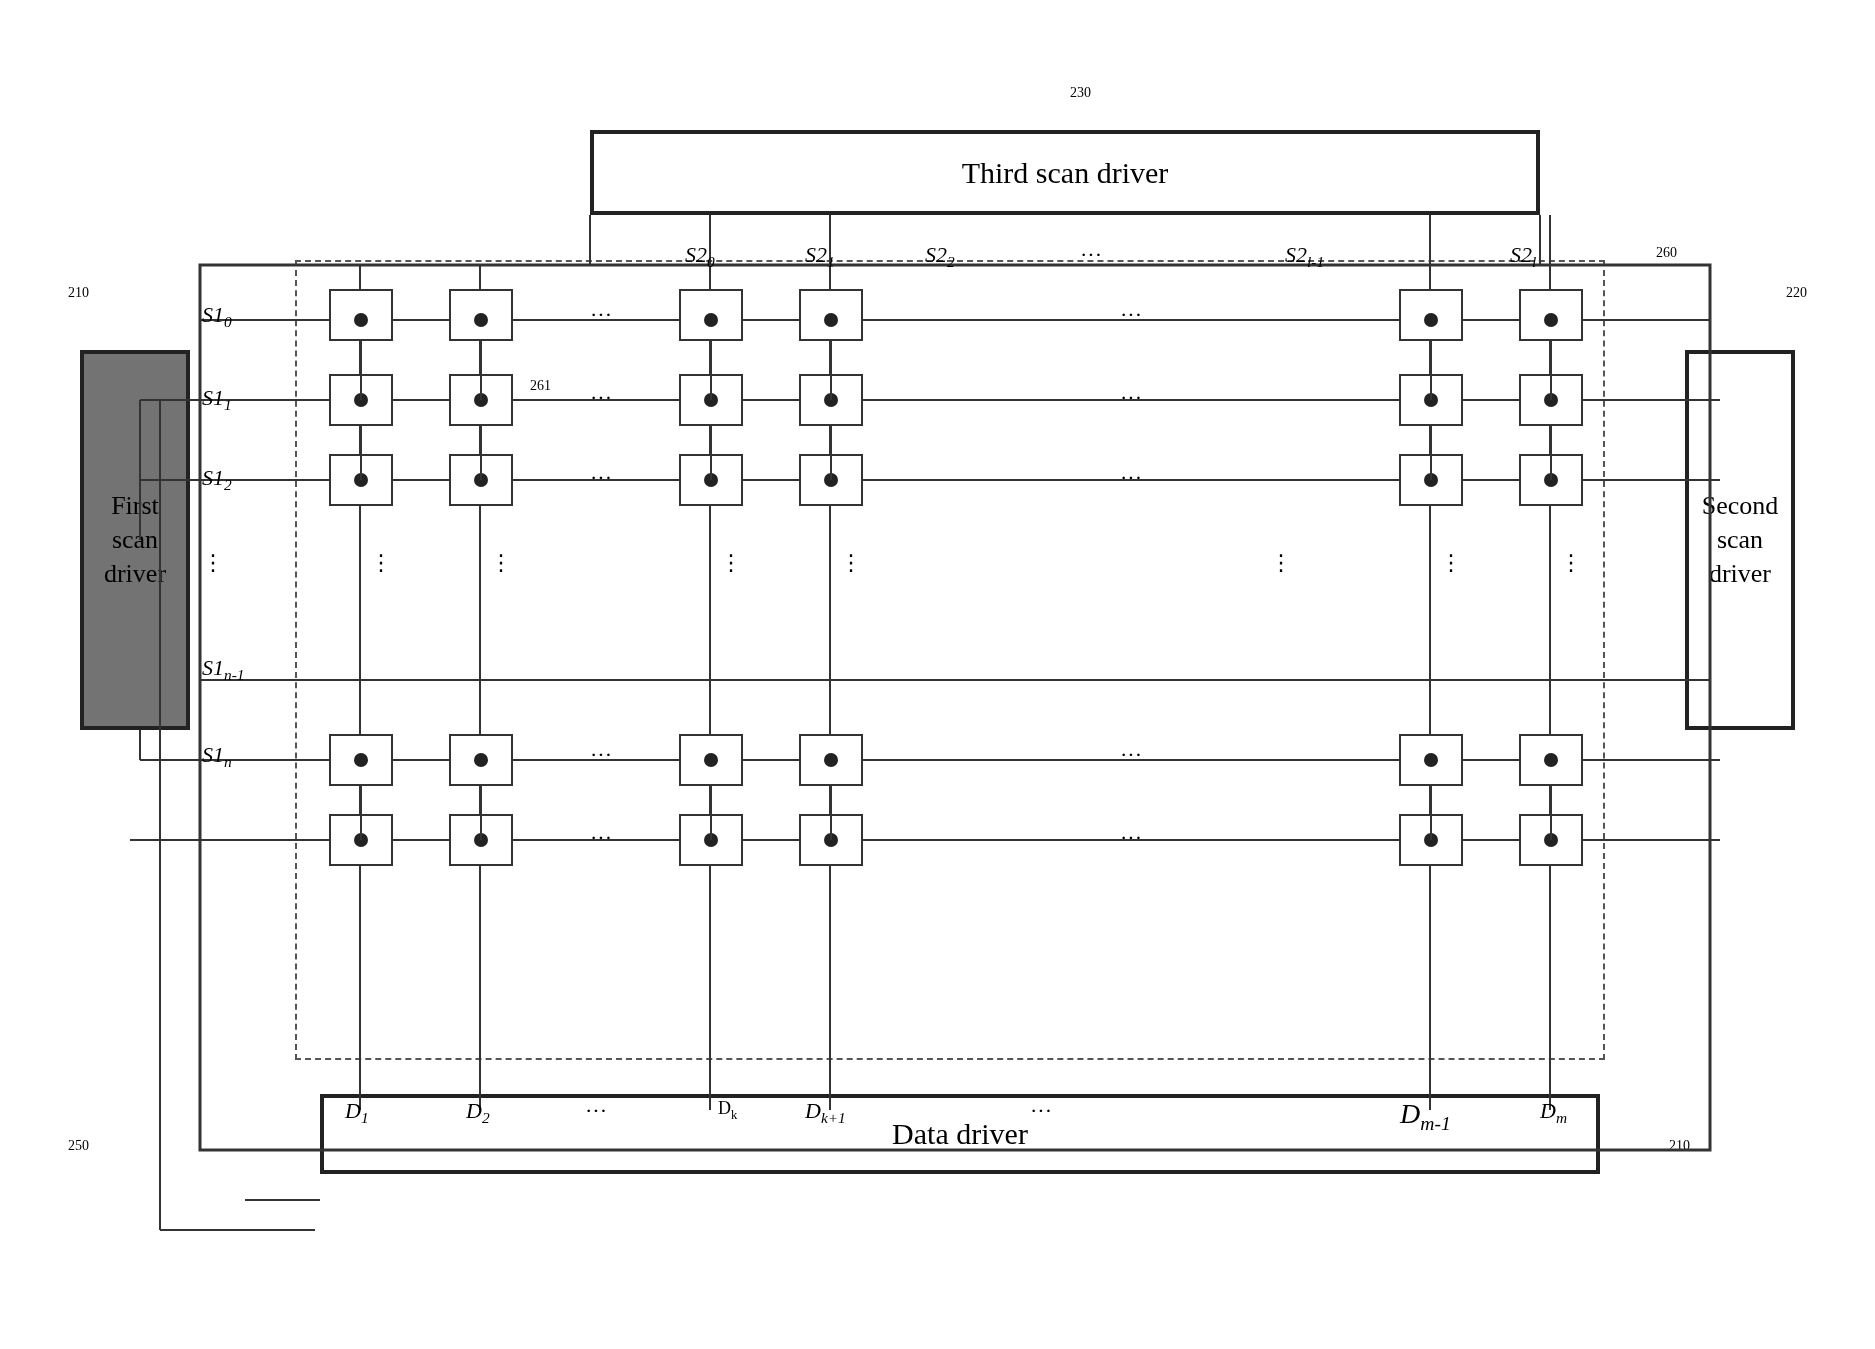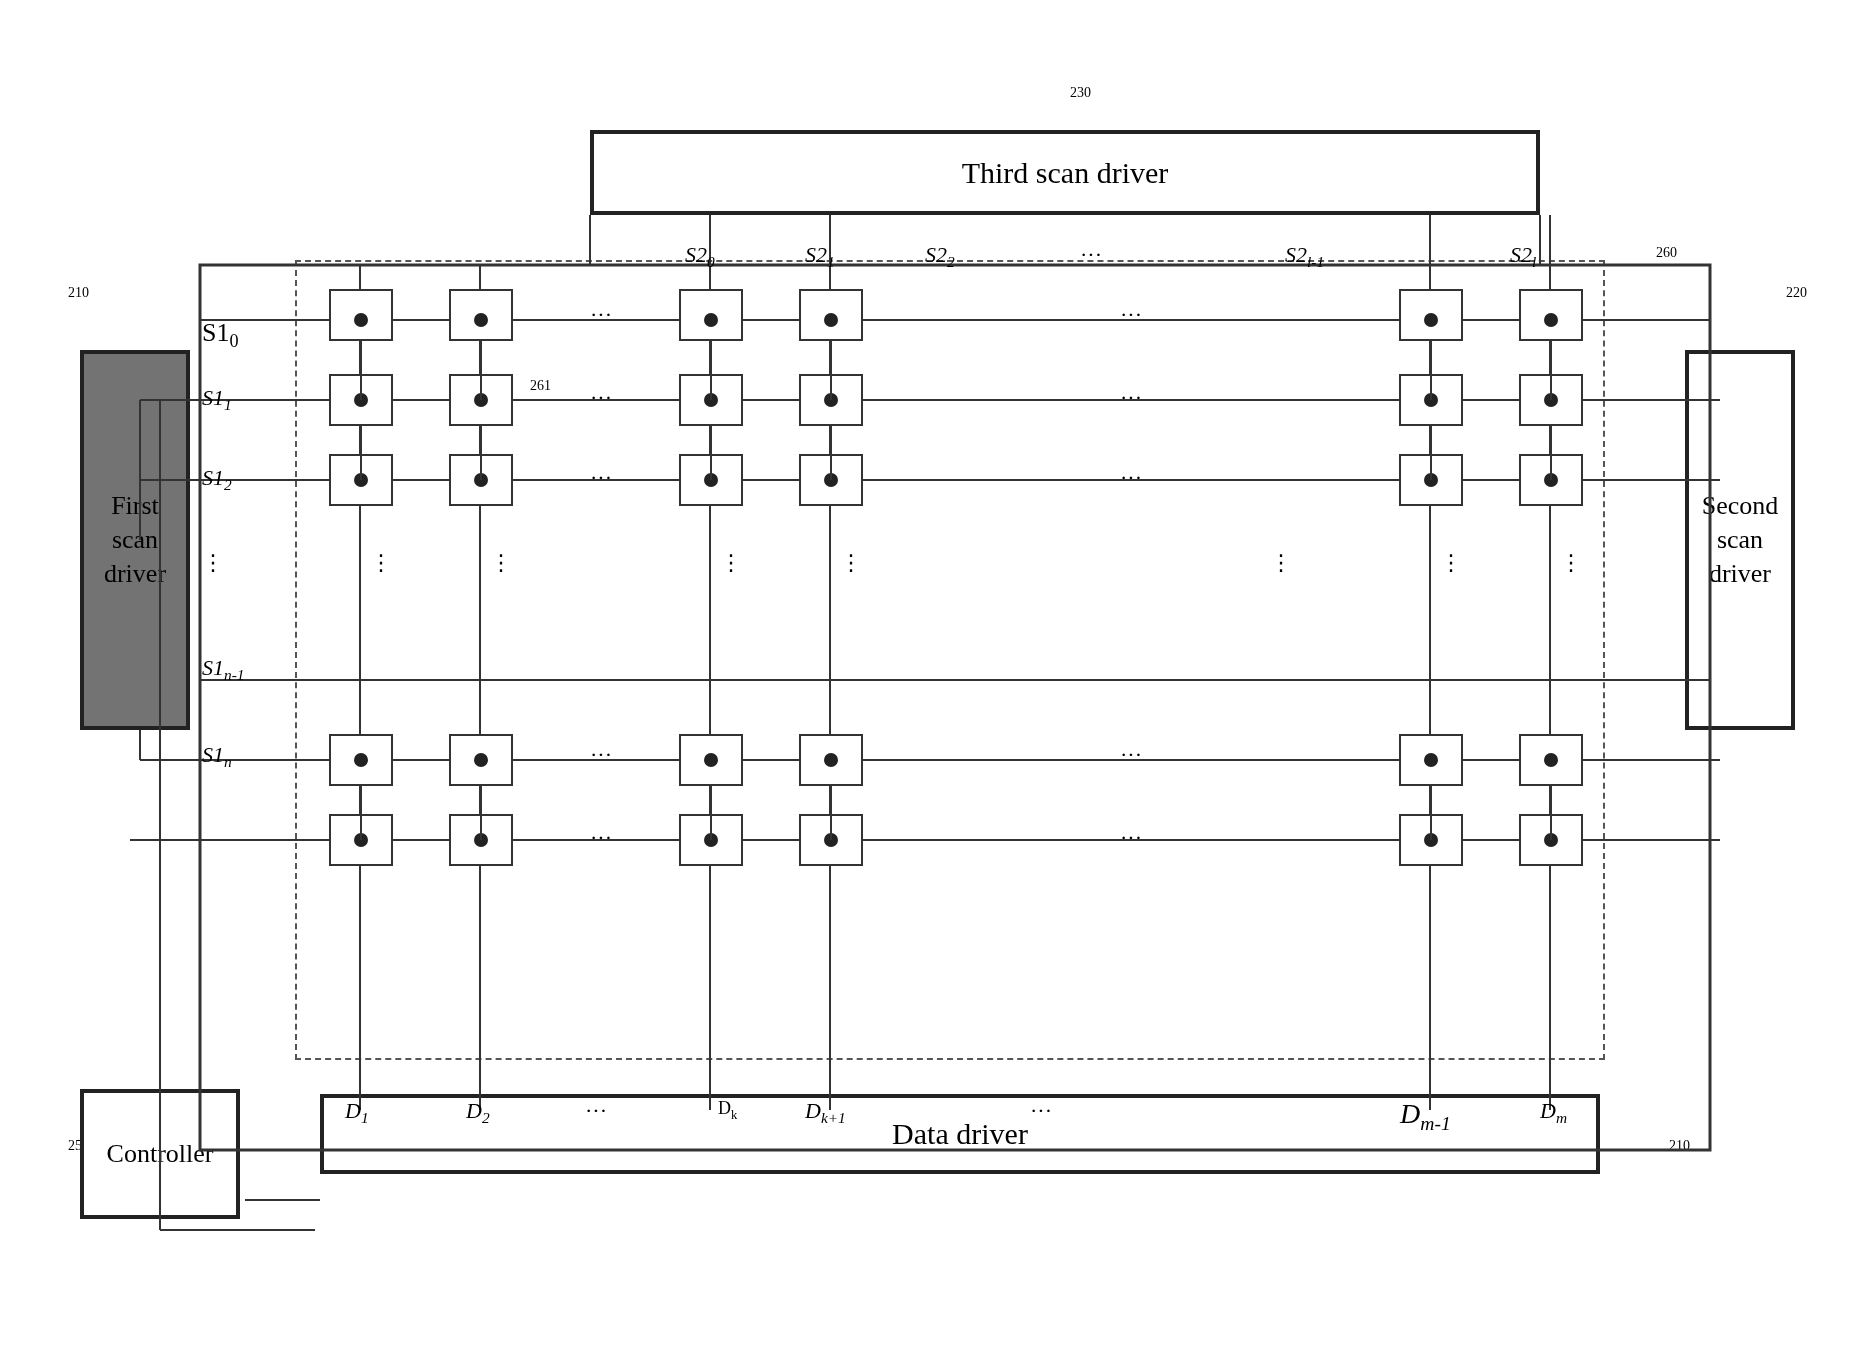--- a/index.html
+++ b/index.html
@@ -144,23 +144,20 @@
   </div>
 
   <div class="second-scan-driver">
     <span>Second<br>scan<br>driver</span>
   </div>
 
   <div class="data-driver">
     <span>Data driver</span>
   </div>
 
-  <div class="controller">
-    <span>Controller</span>
-  </div>
 
   <div class="grid-area"></div>
 
   <svg style="position:absolute;top:0;left:0;width:100%;height:100%;overflow:visible;">
 
     <rect x="170" y="235" width="1510" height="885" fill="none" stroke="#333" stroke-width="3"></rect>
 
     <line x1="330" y1="235" x2="330" y2="1060" stroke="#333" stroke-width="2"></line>
 
     <line x1="450" y1="235" x2="450" y2="1060" stroke="#333" stroke-width="2"></line>
@@ -314,21 +311,21 @@
     <line x1="1520" y1="185" x2="1520" y2="235" stroke="#333" stroke-width="2"></line>
 
     <line x1="680" y1="230" x2="680" y2="185" stroke="#333" stroke-width="2"></line>
 
     <line x1="215" y1="1170" x2="290" y2="1170" stroke="#333" stroke-width="2"></line>
 
     <line x1="130" y1="1100" x2="130" y2="810" stroke="#333" stroke-width="2"></line>
 
   </svg>
 
-  <div style="position:absolute; top:288px; left:172px; font-size:26px; ">S1<sub>0</sub></div>
+  <div style="position:absolute; top:272px; left:172px; font-size:22px; font-style:italic;">S1<sub>0</sub></div>
   <div style="position:absolute; top:355px; left:172px; font-size:22px; font-style:italic;">S1<sub>1</sub></div>
   <div style="position:absolute; top:435px; left:172px; font-size:22px; font-style:italic;">S1<sub>2</sub></div>
   <div style="position:absolute; top:520px; left:172px; font-size:22px;">⋮</div>
   <div style="position:absolute; top:625px; left:172px; font-size:22px; font-style:italic;">S1<sub>n-1</sub></div>
   <div style="position:absolute; top:712px; left:172px; font-size:22px; font-style:italic;">S1<sub>n</sub></div>
 
   <div style="position:absolute; top:520px; left:340px; font-size:22px;">⋮</div>
   <div style="position:absolute; top:520px; left:460px; font-size:22px;">⋮</div>
   <div style="position:absolute; top:520px; left:690px; font-size:22px;">⋮</div>
   <div style="position:absolute; top:520px; left:810px; font-size:22px;">⋮</div>

